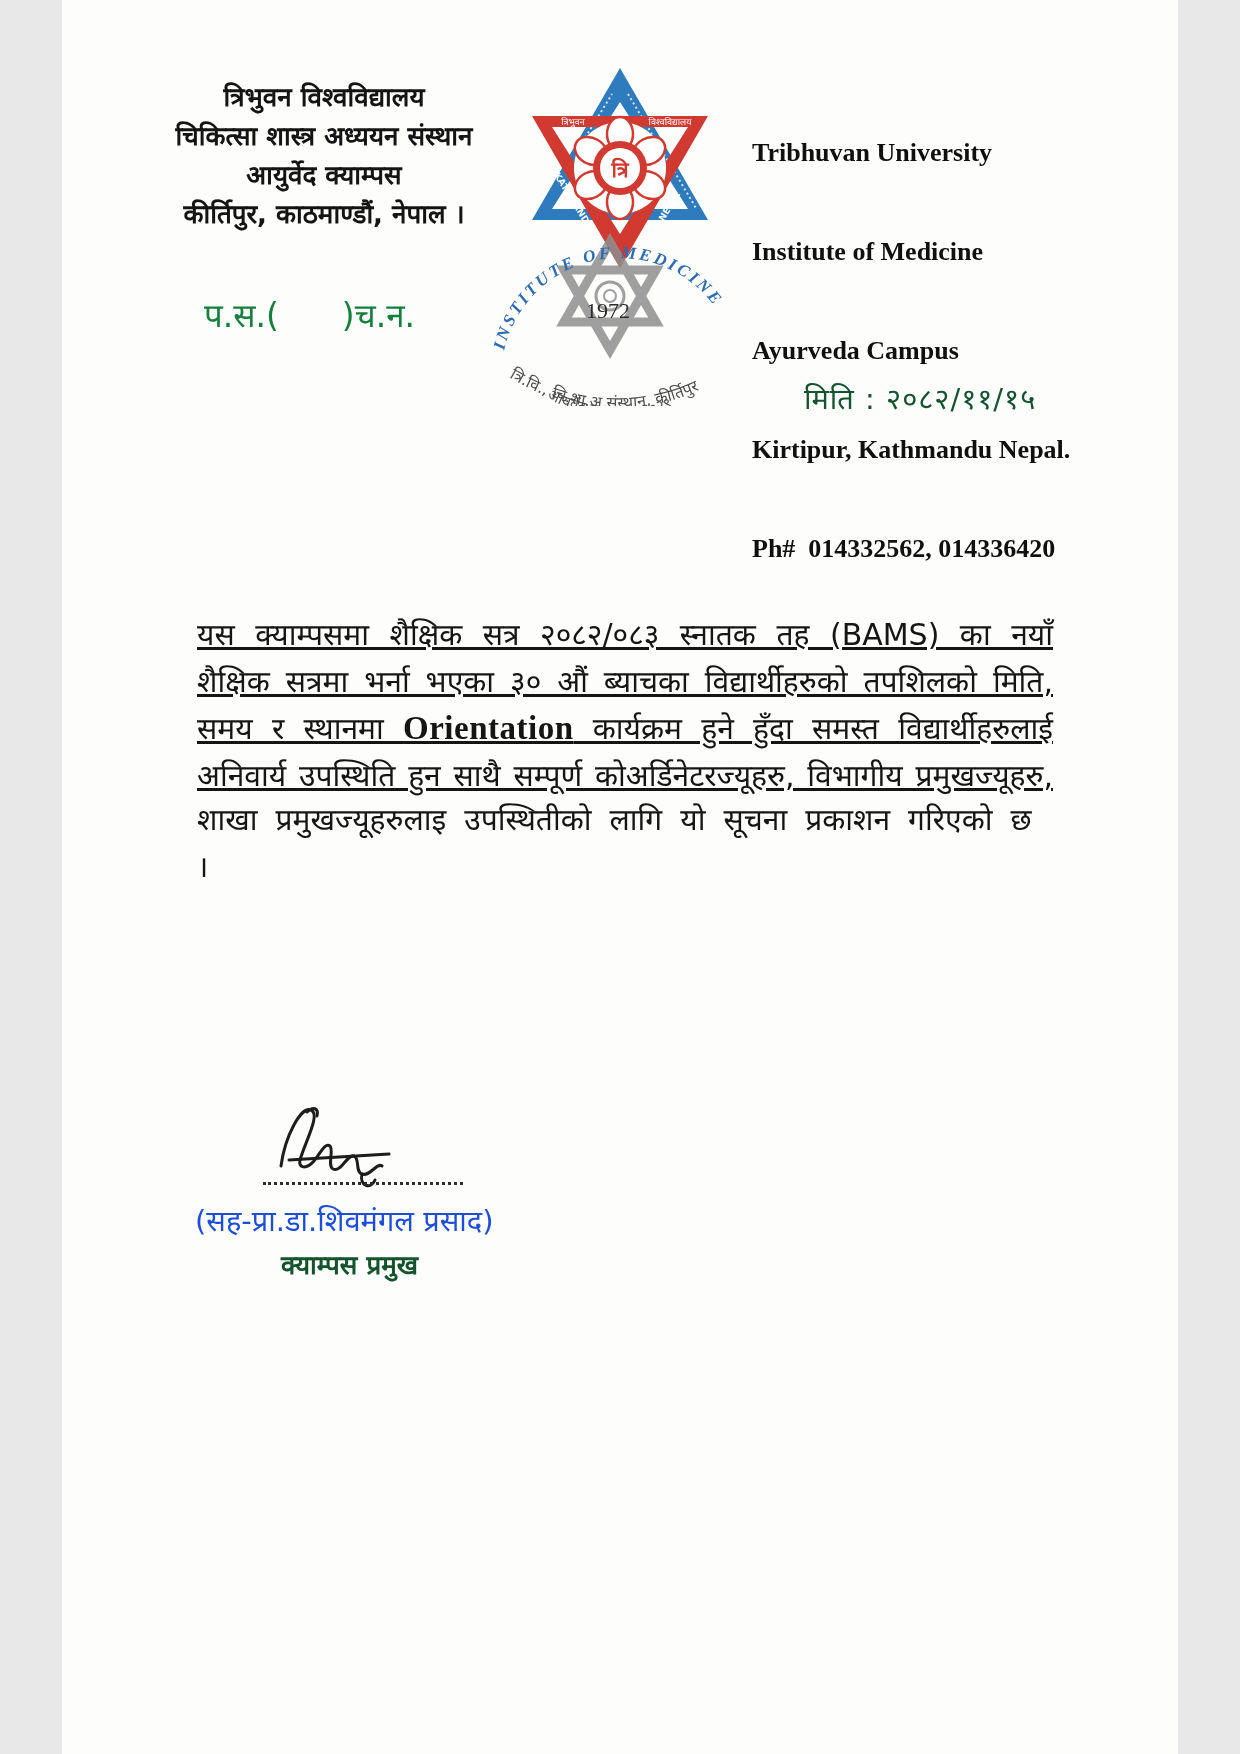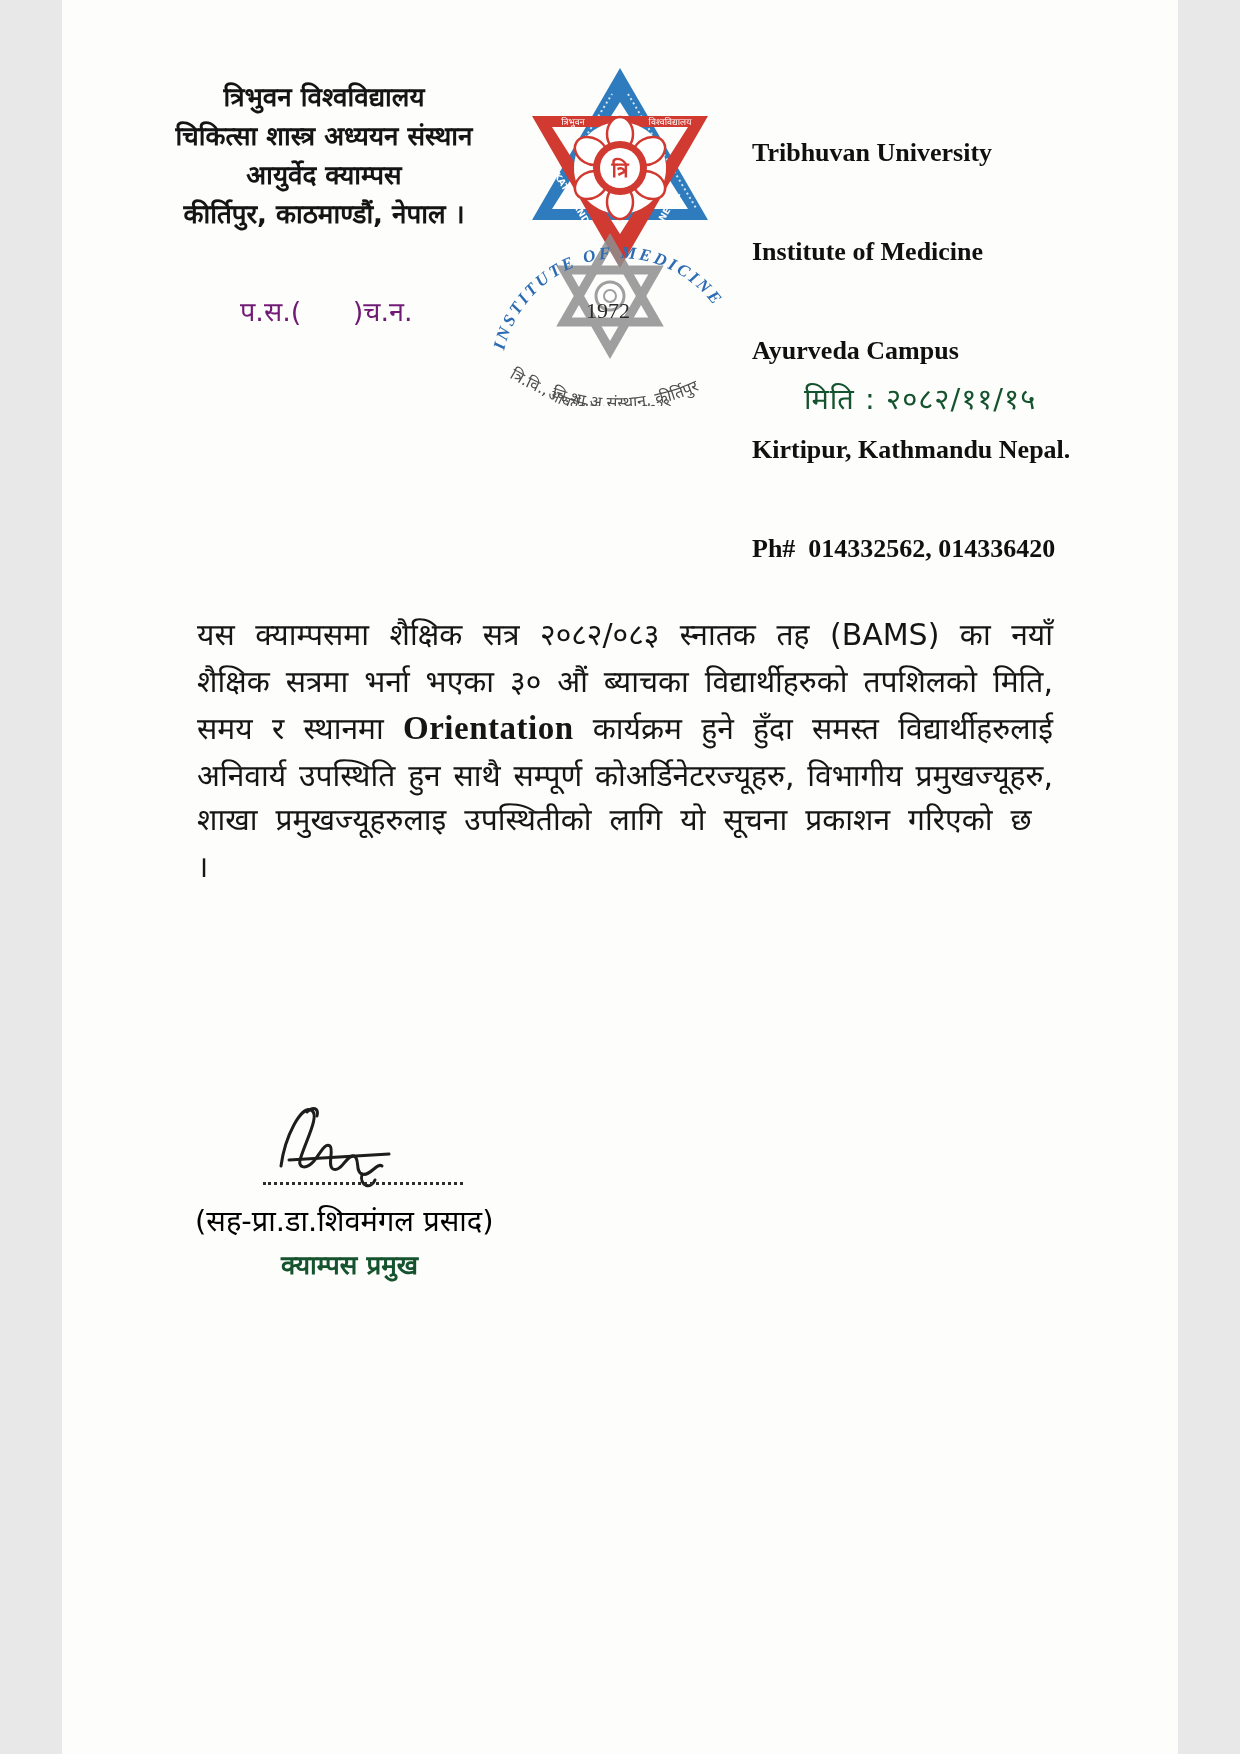--- a/index.html
+++ b/index.html
@@ -20,53 +20,53 @@
   }
   .right-head{
     position:absolute;top:70px;left:690px;width:360px;
     font-family:"Liberation Serif",serif;
     font-size:26px;font-weight:bold;line-height:33px;
     color:#101010;white-space:pre;
   }
   .logo-wrap{position:absolute;top:56px;left:398px;width:320px;height:350px;}
   .ref-line{
     position:absolute;top:292px;left:142px;
-    font-size:27px;white-space:pre;color:#701a75;margin-left:36px;
+    font-size:33px;white-space:pre;color:#15803d;
   }
   .date-line{
     position:absolute;top:378px;left:742px;
     font-size:29px;color:#14532d;letter-spacing:1px;
   }
   
   .notice-title{
     position:absolute;top:438px;left:0;width:100%;
     text-align:center;font-size:58px;font-weight:bold;
     color:#0e0e0e;letter-spacing:2px;
   }
   
   .body-par{
     position:absolute;top:612px;left:135px;width:856px;
     font-size:30px;line-height:46.5px;color:#151515;
   }
-  .body-par .jline{text-align:justify;text-align-last:justify;}
+  .body-par .jline{text-align:justify;text-align-last:justify;text-decoration:underline;}
   .body-par .lline{text-align:left;font-family:Liberation Mono, monospace;}
   .body-par b{font-family:"Liberation Serif",serif;font-size:33px;letter-spacing:.5px;}
   
   .details{
     position:absolute;top:905px;left:135px;width:700px;
     font-size:30px;line-height:45px;color:#151515;
   }
   
   .sig-block{position:absolute;top:1098px;left:133px;width:460px;}
   .sig-scribble{position:absolute;left:72px;top:0px;}
   .sig-dots{
     position:absolute;left:68px;top:84px;width:200px;height:0;
     border-bottom:3px dotted #2c2c2c;
   }
-  .sig-name{position:absolute;left:0;top:102px;font-size:29px;color:#000000;}
+  .sig-name{position:absolute;left:0;top:102px;font-size:29px;color:#1d4ed8;}
   .sig-role{position:absolute;left:86px;top:148px;font-size:26px;color:#14532d;font-weight:bold;}
 </style>
 </head>
 <body>
 
 <div class="page">
 
   <div class="left-head">
     <div>त्रिभुवन विश्वविद्यालय</div>
     <div>चिकित्सा शास्त्र अध्ययन संस्थान</div>

